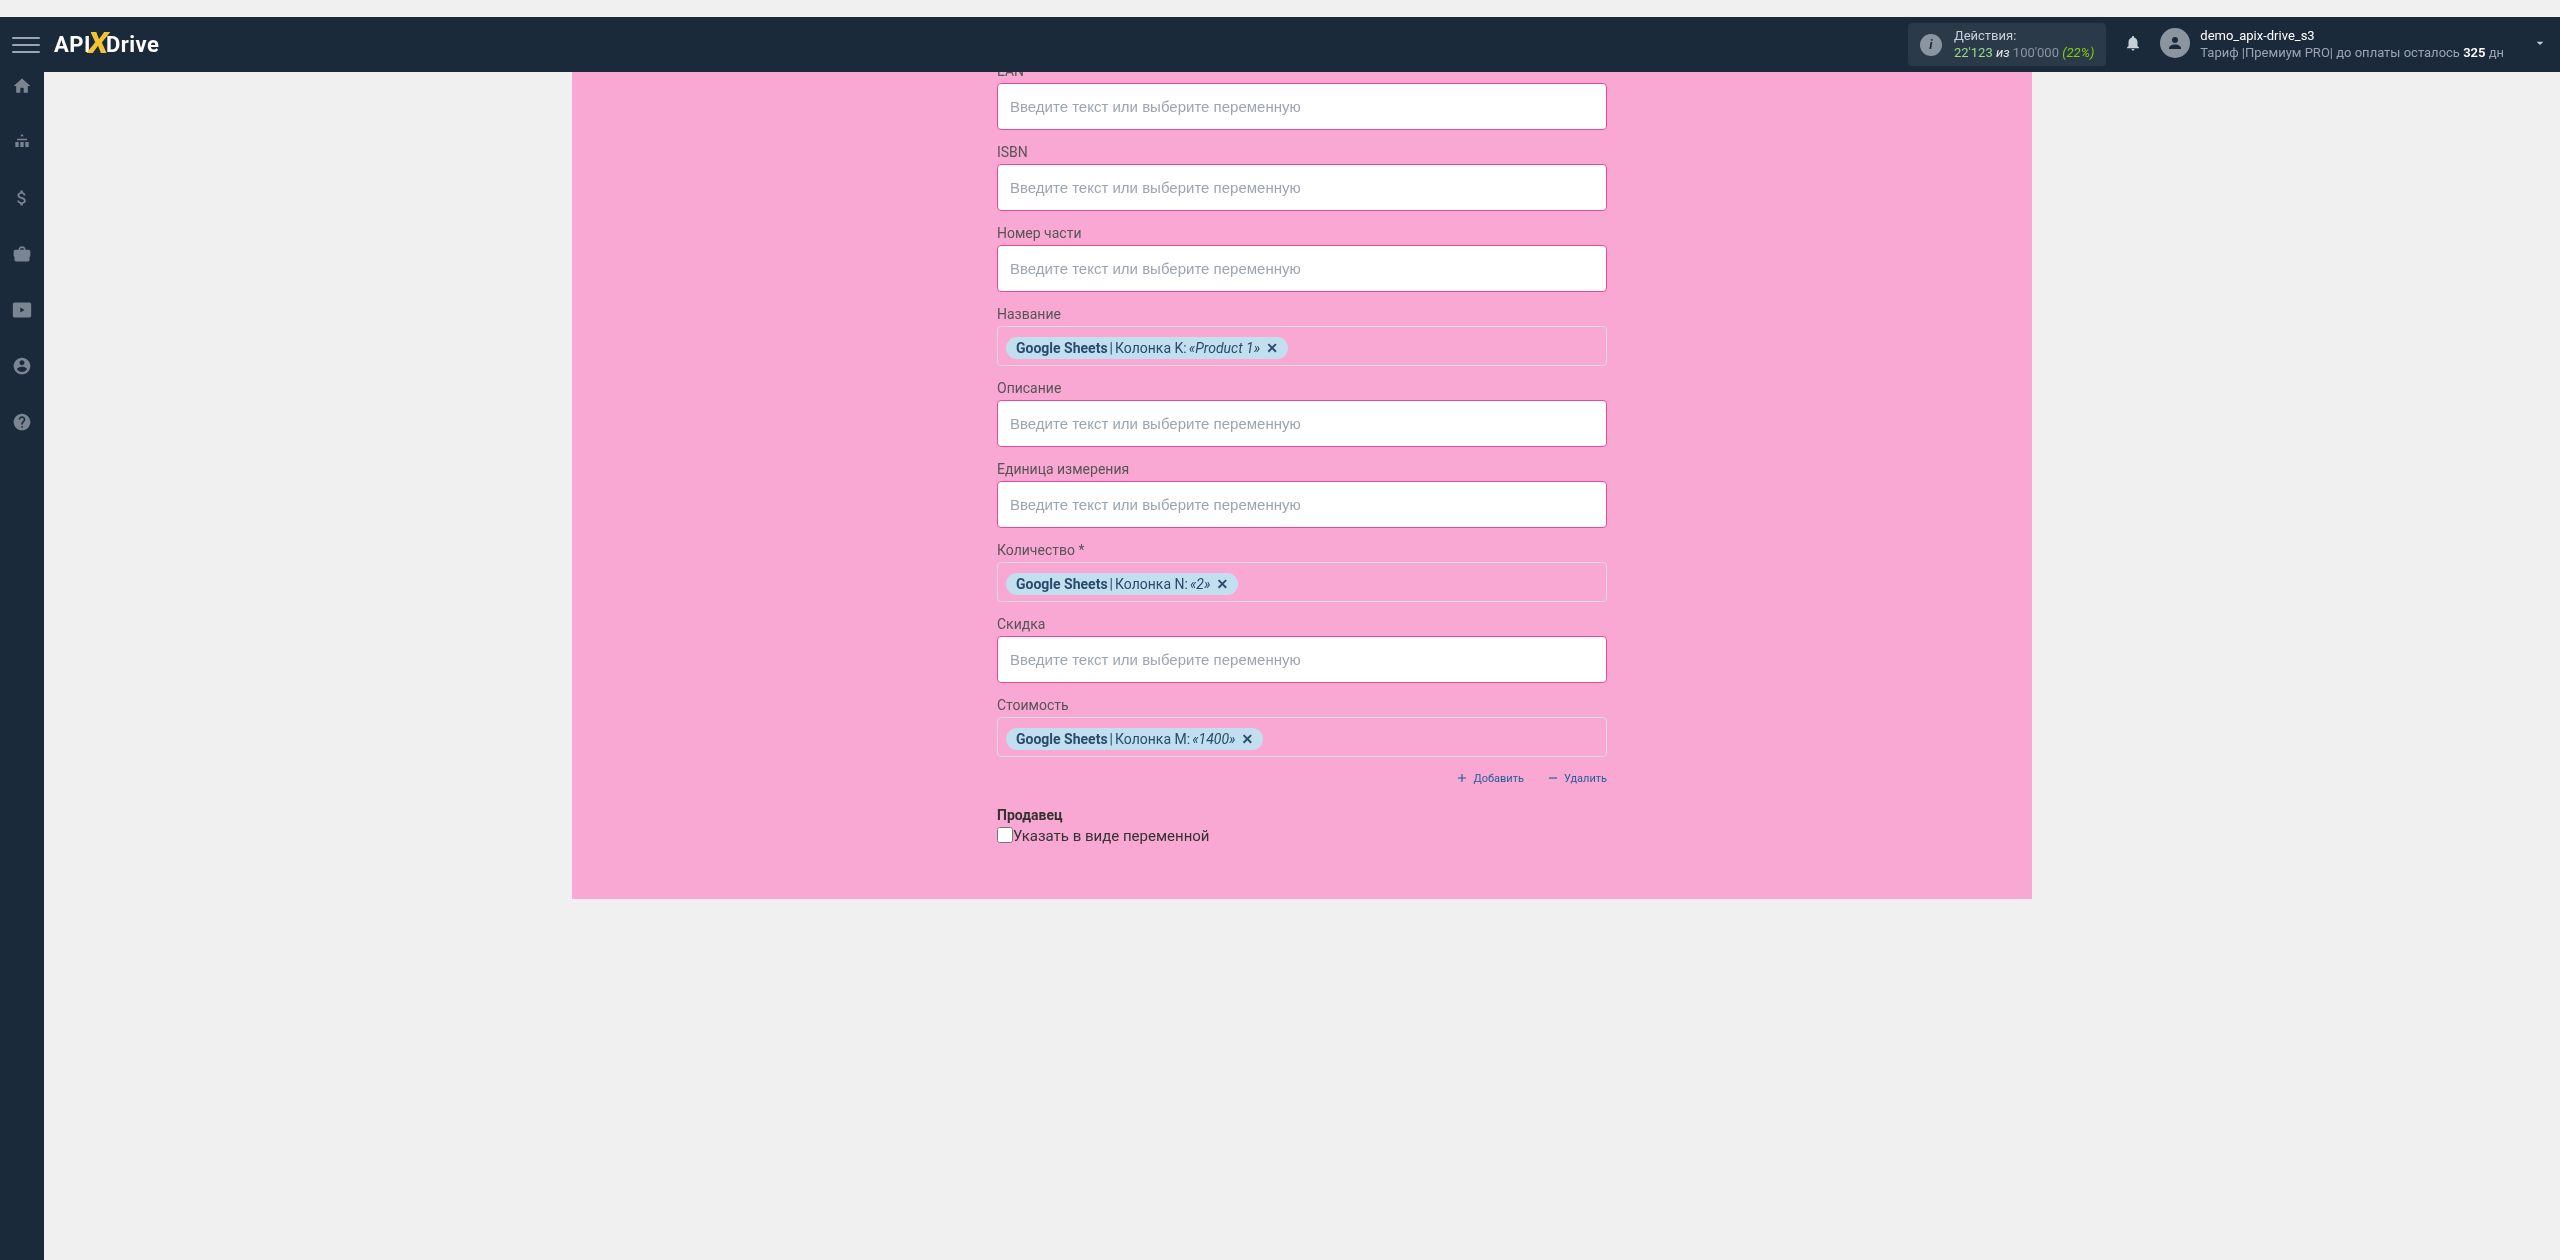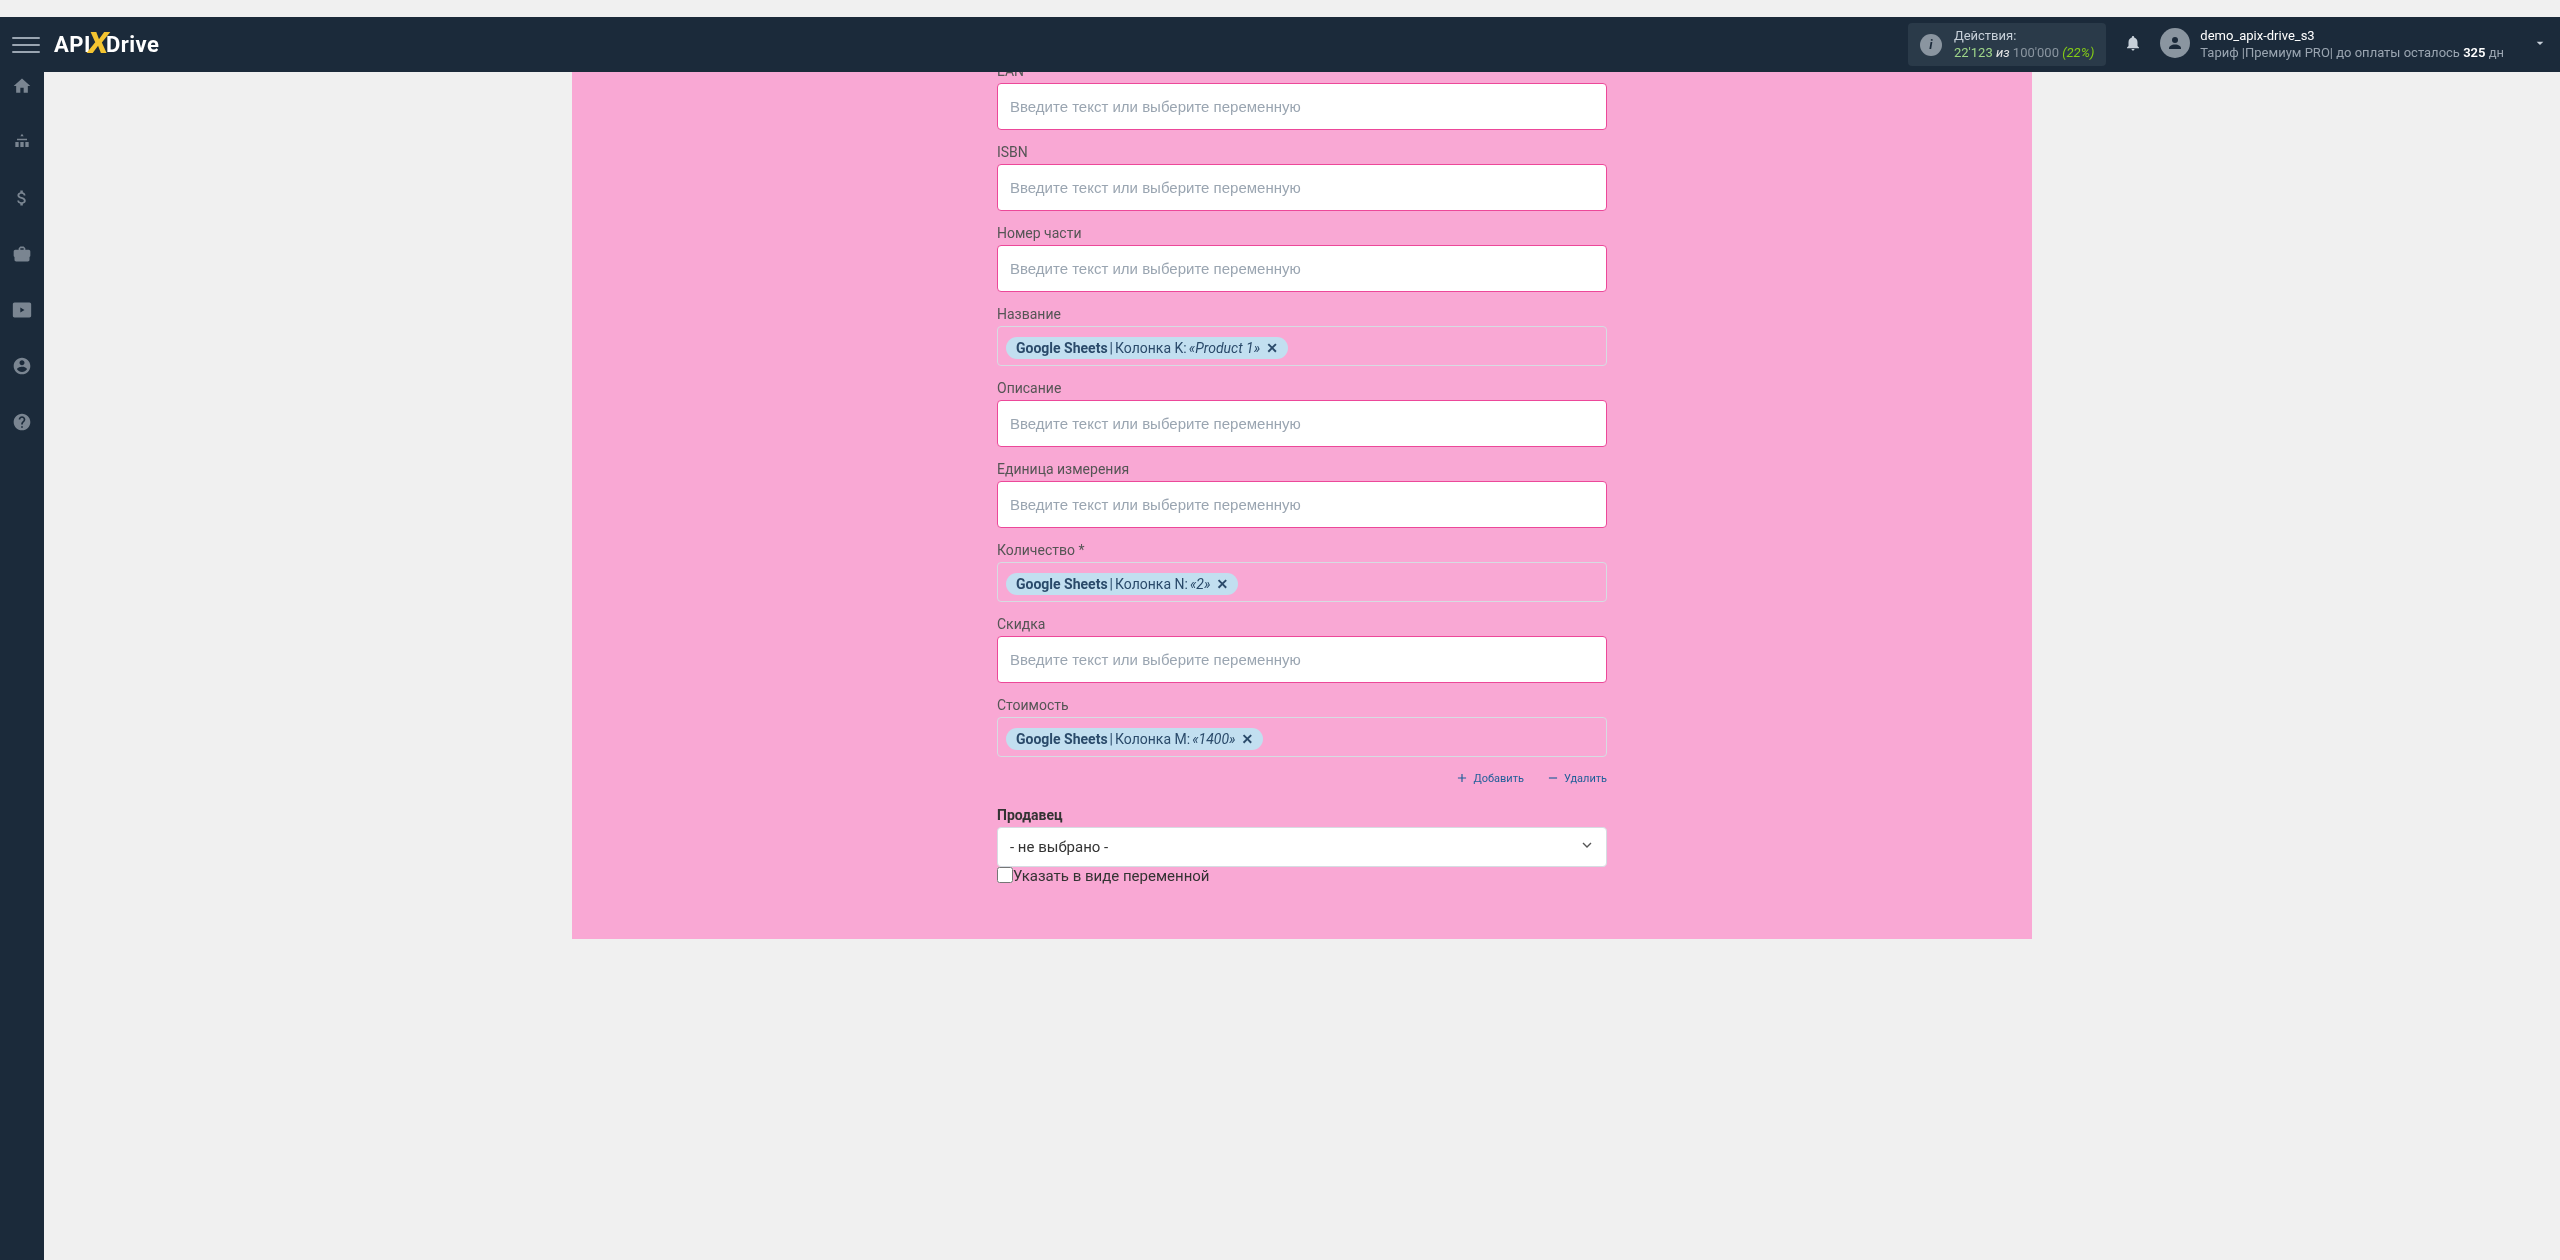--- a/index.html
+++ b/index.html
@@ -420,28 +420,20 @@
         <div class="action-link">
           <svg width="14" height="14" viewBox="0 0 24 24" fill="currentColor">
               <path d="M19 13H5v-2h14v2z"></path>
             </svg>
           <span>Удалить</span>
         </div>
       </div>
 
       <div class="field-group">
         <label class="field-label bold">Продавец</label>
-        <div class="select-wrap">
-          <div class="select-input">- не выбрано -</div>
-          <div class="select-chevron">
-            <svg width="16" height="16" viewBox="0 0 24 24" fill="none" stroke="currentColor" stroke-width="2">
-                <polyline points="6 9 12 15 18 9"></polyline>
-              </svg>
-          </div>
-        </div>
         <div class="checkbox-row">
           <input type="checkbox" id="cb-var" style="">
           <label for="cb-var">Указать в виде переменной</label>
         </div>
       </div>
 
     </div>
   </div>
 </div>
 

